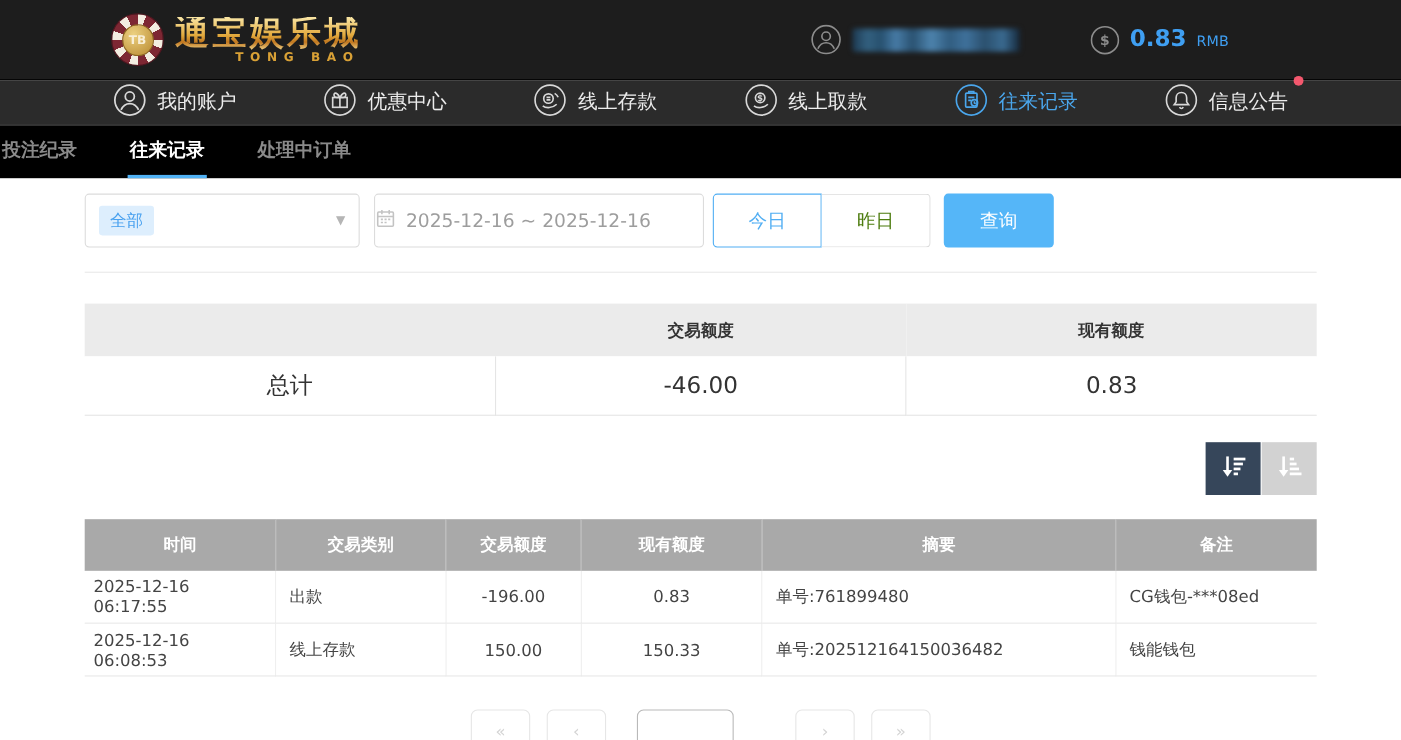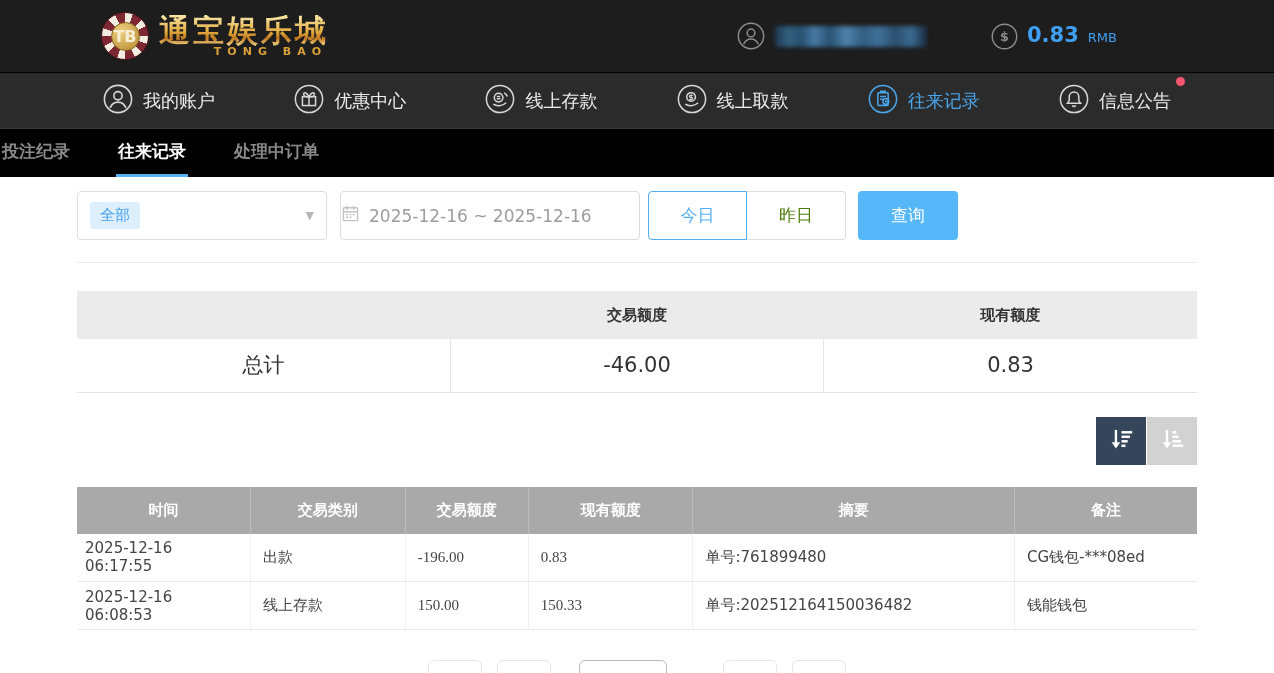--- a/index.html
+++ b/index.html
@@ -9,41 +9,41 @@
 
   
   .topbar { height: 73px; background: #1d1d1d; border-bottom: 1px solid #000; }
   .topbar-inner { height: 100%; display: flex; align-items: center; justify-content: space-between; padding: 0 10px 0 24px; }
   .brand { display: flex; align-items: center; gap: 10px; cursor: pointer; }
   .chip { width: 48px; height: 48px; border-radius: 50%; flex: 0 0 auto;
     background: repeating-conic-gradient(#f3ede1 0deg 20deg, #7d2733 20deg 45deg);
     border: 1px solid #50161f; display: flex; align-items: center; justify-content: center; }
   .chip-inner { width: 29px; height: 29px; border-radius: 50%;
     background: radial-gradient(circle at 35% 30%, #ecd080, #b8892f);
-    border: 1px solid #8a6420; color: #f8eed6; font-weight: bold; font-size: 16px;
+    border: 1px solid #8a6420; color: #f8eed6; font-weight: bold; font-size: 11px;
     display: flex; align-items: center; justify-content: center; }
   .brand-text { display: flex; flex-direction: column; }
   .brand-cn { font-size: 31px; font-weight: 700; letter-spacing: 3px; line-height: 1;
     background: linear-gradient(180deg, #f8e3a0 5%, #e2a93c 55%, #c0761f 75%, #f3d88c);
     -webkit-background-clip: text; background-clip: text; color: transparent; }
   .brand-en { font-size: 11px; font-weight: 700; letter-spacing: 6px; color: #d9a136;
     align-self: flex-end; margin-top: -1px; padding-right: 2px; }
   .topbar-right { display: flex; align-items: center; gap: 64px; padding-right: 70px; }
   .userbox { display: flex; align-items: center; gap: 10px; cursor: pointer; }
   .icon-circle { display: inline-flex; color: #8c8c8c; }
   .username-blur { width: 152px; height: 21px; border-radius: 2px;
     background: linear-gradient(90deg,#1d3a52 0%,#33607f 9%,#27506e 17%,#477ba6 26%,#2a5271 36%,#4d83ad 47%,#315d80 58%,#3f719b 68%,#2b506e 79%,#3a6a90 90%,#16293c 100%);
     filter: blur(2.2px); }
   .balance { display: flex; align-items: baseline; gap: 9px; cursor: pointer; }
   .balance .icon-circle { align-self: center; }
   .balance-amount { color: #3f9ff2; font-size: 21px; font-weight: 600; }
   .balance-currency { color: #3f9ff2; font-size: 13px; }
 
   
-  .mainnav { height: 56px; background: #2b2b2b; border-bottom: 1px solid #3a3a3a; }
+  .mainnav { height: 41px; background: #2b2b2b; border-bottom: 1px solid #3a3a3a; }
   .mainnav-inner { height: 100%; display: flex; align-items: center; justify-content: space-between; padding: 0 26px; }
   .nav-item { display: flex; align-items: center; gap: 10px; color: #ececec; font-size: 18px; cursor: pointer; position: relative; }
   .nav-item svg { color: #d8d8d8; }
   .nav-item.active { color: #4aa6ec; }
   .nav-item.active svg { color: #4aa6ec; }
   .nav-label { line-height: 1; }
   .nav-dot { position: absolute; top: -7px; right: -14px; width: 9px; height: 9px; border-radius: 50%; background: #f4586e; }
 
   
   .subnav { height: 48px; background: #000000; display: flex; align-items: stretch; gap: 44px; font-weight: bold; }
@@ -88,21 +88,21 @@
   
   .main-table { width: 100%; border-collapse: collapse; margin-top: 22px; table-layout: fixed; }
   .main-table th { background: #a9a9a9; color: #fff; height: 47px; font-size: 15px; font-weight: 600;
     text-align: center; border-right: 1px solid #bcbcbc; }
   .main-table th:last-child { border-right: none; }
   .main-table td { height: 48px; font-size: 15px; color: #444; background: #fff;
     border-bottom: 1px solid #e8e8e8; border-right: 1px solid #efefef; padding: 1px 12px; }
   .main-table td:last-child { border-right: none; }
   .col-time { width: 15.5%; } .col-type { width: 13.8%; } .col-amount { width: 11%; }
   .col-balance { width: 14.7%; } .col-summary { width: 28.7%; } .col-note { width: 16.3%; }
-  td.al { text-align: left; } td.ar { text-align: left; font-family: Liberation Serif, serif; }
+  td.al { text-align: left; } td.ar { text-align: center; }
   td.cell-time { padding-left: 8px; }
 
   
   .pagination { display: flex; justify-content: center; align-items: flex-start; margin-top: 30px; }
   .page-btn { width: 54px; height: 40px; border: 1px solid #e6e6e6; border-radius: 6px; background: #fff;
     color: #d4d4d4; font-size: 15px; cursor: pointer; font-family: inherit; }
   .page-input { width: 88px; height: 40px; border: 1px solid #b9b9b9; border-radius: 6px; background: #fff;
     text-align: center; font-size: 14px; color: #555; font-family: inherit; }
   .pg-m15 { margin-left: 15px; } .pg-m28 { margin-left: 28px; } .pg-m56 { margin-left: 56px; }
 </style>

